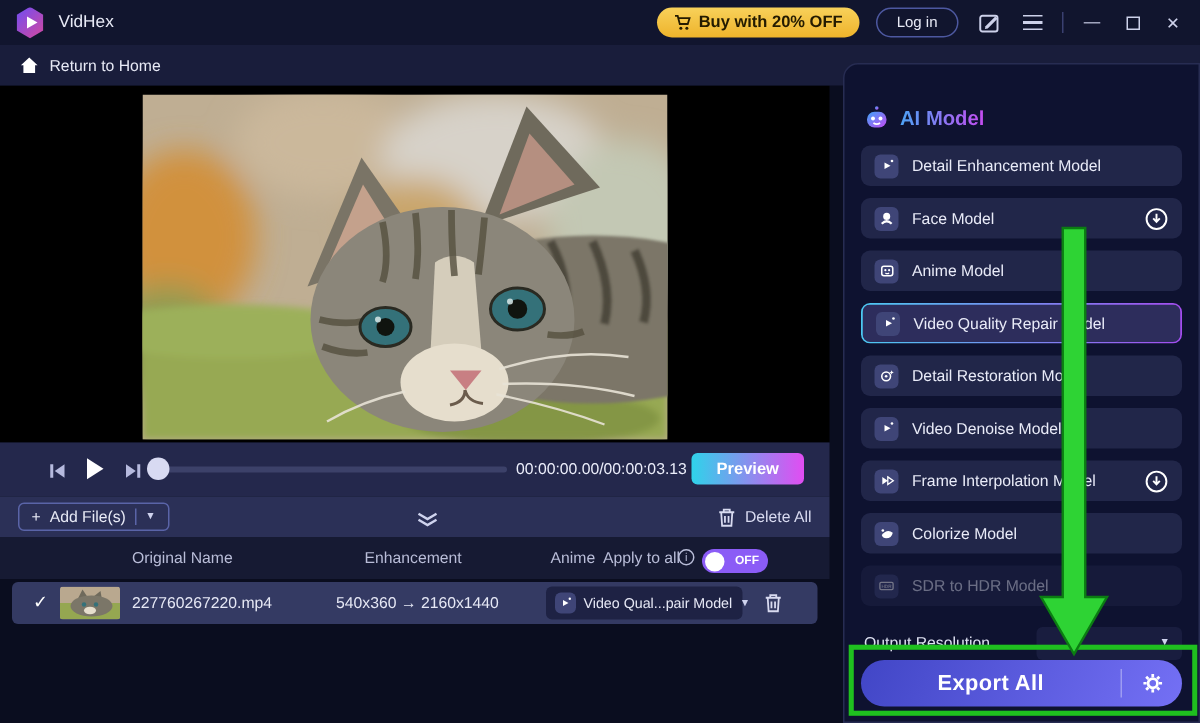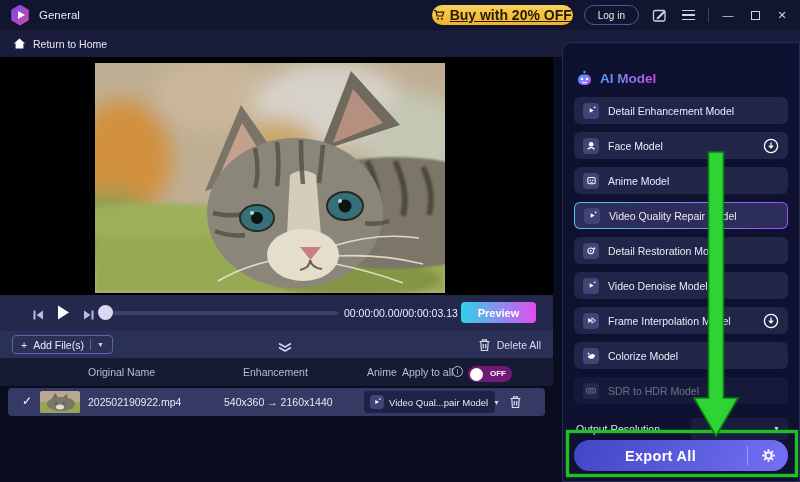--- a/index.html
+++ b/index.html
@@ -12,22 +12,22 @@
             display:flex;align-items:center;padding:0 10px;z-index:6;}
   .logo{width:20px;height:21px;background:linear-gradient(135deg,#6d4df5,#d8489c);
         clip-path:polygon(50% 0,94% 25%,94% 75%,50% 100%,6% 75%,6% 25%);
         display:flex;align-items:center;justify-content:center;flex:none;}
   .logo .tri{width:0;height:0;border-left:7px solid #fff;border-top:4.5px solid transparent;
         border-bottom:4.5px solid transparent;margin-left:2px;}
   .appname{margin-left:9px;font-size:11.5px;}
   .tb-right{margin-left:auto;display:flex;align-items:center;gap:11px;}
   .buy-btn{height:20px;border-radius:10px;border:none;cursor:pointer;
            background:linear-gradient(180deg,#f8d15a,#eeb32b);
-           display:flex;align-items:center;gap:5px;padding:0 1px;
-           font-size:14px;font-weight:bold;color:#241b00;font-family:inherit;text-decoration:underline;}
+           display:flex;align-items:center;gap:5px;padding:0 11px;
+           font-size:11px;font-weight:bold;color:#241b00;font-family:inherit;}
   .login-btn{height:20px;border-radius:10px;border:1px solid #4d58a0;background:transparent;
            color:#e8eaf6;font-size:10px;padding:0 13px;font-family:inherit;cursor:pointer;}
   .tb-icon{display:flex;align-items:center;justify-content:center;width:18px;height:18px;cursor:pointer;}
   .tb-sep{width:1px;height:14px;background:#3a4070;}
   .wc{width:16px;height:18px;display:flex;align-items:center;justify-content:center;
       font-size:11px;color:#cdd1ea;cursor:pointer;}
   .wc .maxbox{width:9px;height:9px;border:1.2px solid #cdd1ea;}
   .hamburger{display:flex;flex-direction:column;gap:3px;}
   .hamburger i{display:block;width:13px;height:1.6px;background:#cdd1ea;}
 
@@ -65,21 +65,21 @@
 
   
   .thead{position:absolute;left:0;top:358px;width:553px;height:28px;background:#161a33;
          font-size:10.5px;color:#b9bdd8;}
   .thead span{position:absolute;top:8px;}
   .th-name{left:88px;} .th-res{left:243px;} .th-model{left:367px;} .th-apply{left:402px;}
   .info-ic{position:absolute;left:452px;top:7px;width:11px;height:11px;border:1px solid #b9bdd8;
            border-radius:50%;font-size:7.5px;display:flex;align-items:center;justify-content:center;
            color:#b9bdd8;cursor:pointer;}
   .toggle{position:absolute;left:468px;top:6px;width:44px;height:16px;border-radius:8px;
-          background:#701a75;cursor:pointer;}
+          background:#8b5cf6;cursor:pointer;}
   .toggle .knob{position:absolute;left:1.5px;top:1.5px;width:13px;height:13px;border-radius:50%;background:#fff;}
   .toggle .state{position:absolute;right:6px;top:3px;font-size:8px;font-weight:bold;color:#fff;}
 
   .frow{position:absolute;left:8px;top:388px;width:537px;height:28px;background:#343a63;border-radius:4px;}
   .chk{position:absolute;left:14px;top:6px;font-size:12px;color:#fff;}
   .fthumb{position:absolute;left:32px;top:3px;width:40px;height:22px;border-radius:2px;overflow:hidden;}
   .fname{position:absolute;left:80px;top:8px;font-size:10.5px;color:#e6e8f5;}
   .fres{position:absolute;left:216px;top:8px;font-size:10.5px;color:#e6e8f5;}
   .model-dd{position:absolute;left:356px;top:3px;width:131px;height:22px;background:#1e2244;
             border-radius:4px;display:flex;align-items:center;gap:5px;padding:0 6px;cursor:pointer;}
@@ -121,21 +121,21 @@
 </style>
 </head>
 <body>
 
 <div class="app">
 
   <div class="titlebar">
     <span class="logo">
         <span class="tri"></span>
       </span>
-    <span class="appname">General</span>
+    <span class="appname">VidHex</span>
     <div class="tb-right">
       <button class="buy-btn">
         <svg width="12" height="12" viewBox="0 0 12 12">
           <path d="M1 1.6h1.8l1.4 5.4h5.3l1.2-3.9H3.4" fill="none" stroke="#241b00" stroke-width="1.2"></path>
           <circle cx="4.9" cy="9.8" r="1" fill="#241b00"></circle>
             <circle cx="8.9" cy="9.8" r="1" fill="#241b00"></circle>
         </svg>
         <span>Buy with 20% OFF</span>
       </button>
       <button class="login-btn">Log in</button>
@@ -300,21 +300,21 @@
         <rect width="40" height="22" fill="#b9a88f"></rect>
         <rect y="11" width="40" height="11" fill="#95a751"></rect>
         <polygon points="12,8 15,2 19,8" fill="#6f6a5c"></polygon>
         <polygon points="22,7 27,3 28,9" fill="#6f6a5c"></polygon>
         <ellipse cx="21" cy="13" rx="14" ry="7" fill="#7b7668"></ellipse>
         <circle cx="16" cy="12" r="1.5" fill="#347179"></circle>
           <circle cx="24" cy="12" r="1.5" fill="#347179"></circle>
         <ellipse cx="20" cy="16" rx="4" ry="2.5" fill="#e6decd"></ellipse>
       </svg>
     </span>
-    <span class="fname">202502190922.mp4</span>
+    <span class="fname">227760267220.mp4</span>
     <span class="fres">540x360 → 2160x1440</span>
     <span class="model-dd">
       <span class="mi-box">
         <svg width="10" height="10" viewBox="0 0 15 15">
             <path d="M5 4.5 L10.5 7.5 L5 10.5Z" fill="#fff"></path>
             <circle cx="11.8" cy="3.2" r="1.2" fill="#fff"></circle>
           </svg>
       </span>
       <span class="lbl">Video Qual...pair Model</span>
       <span class="caret" style="margin-left:auto">▼</span>

